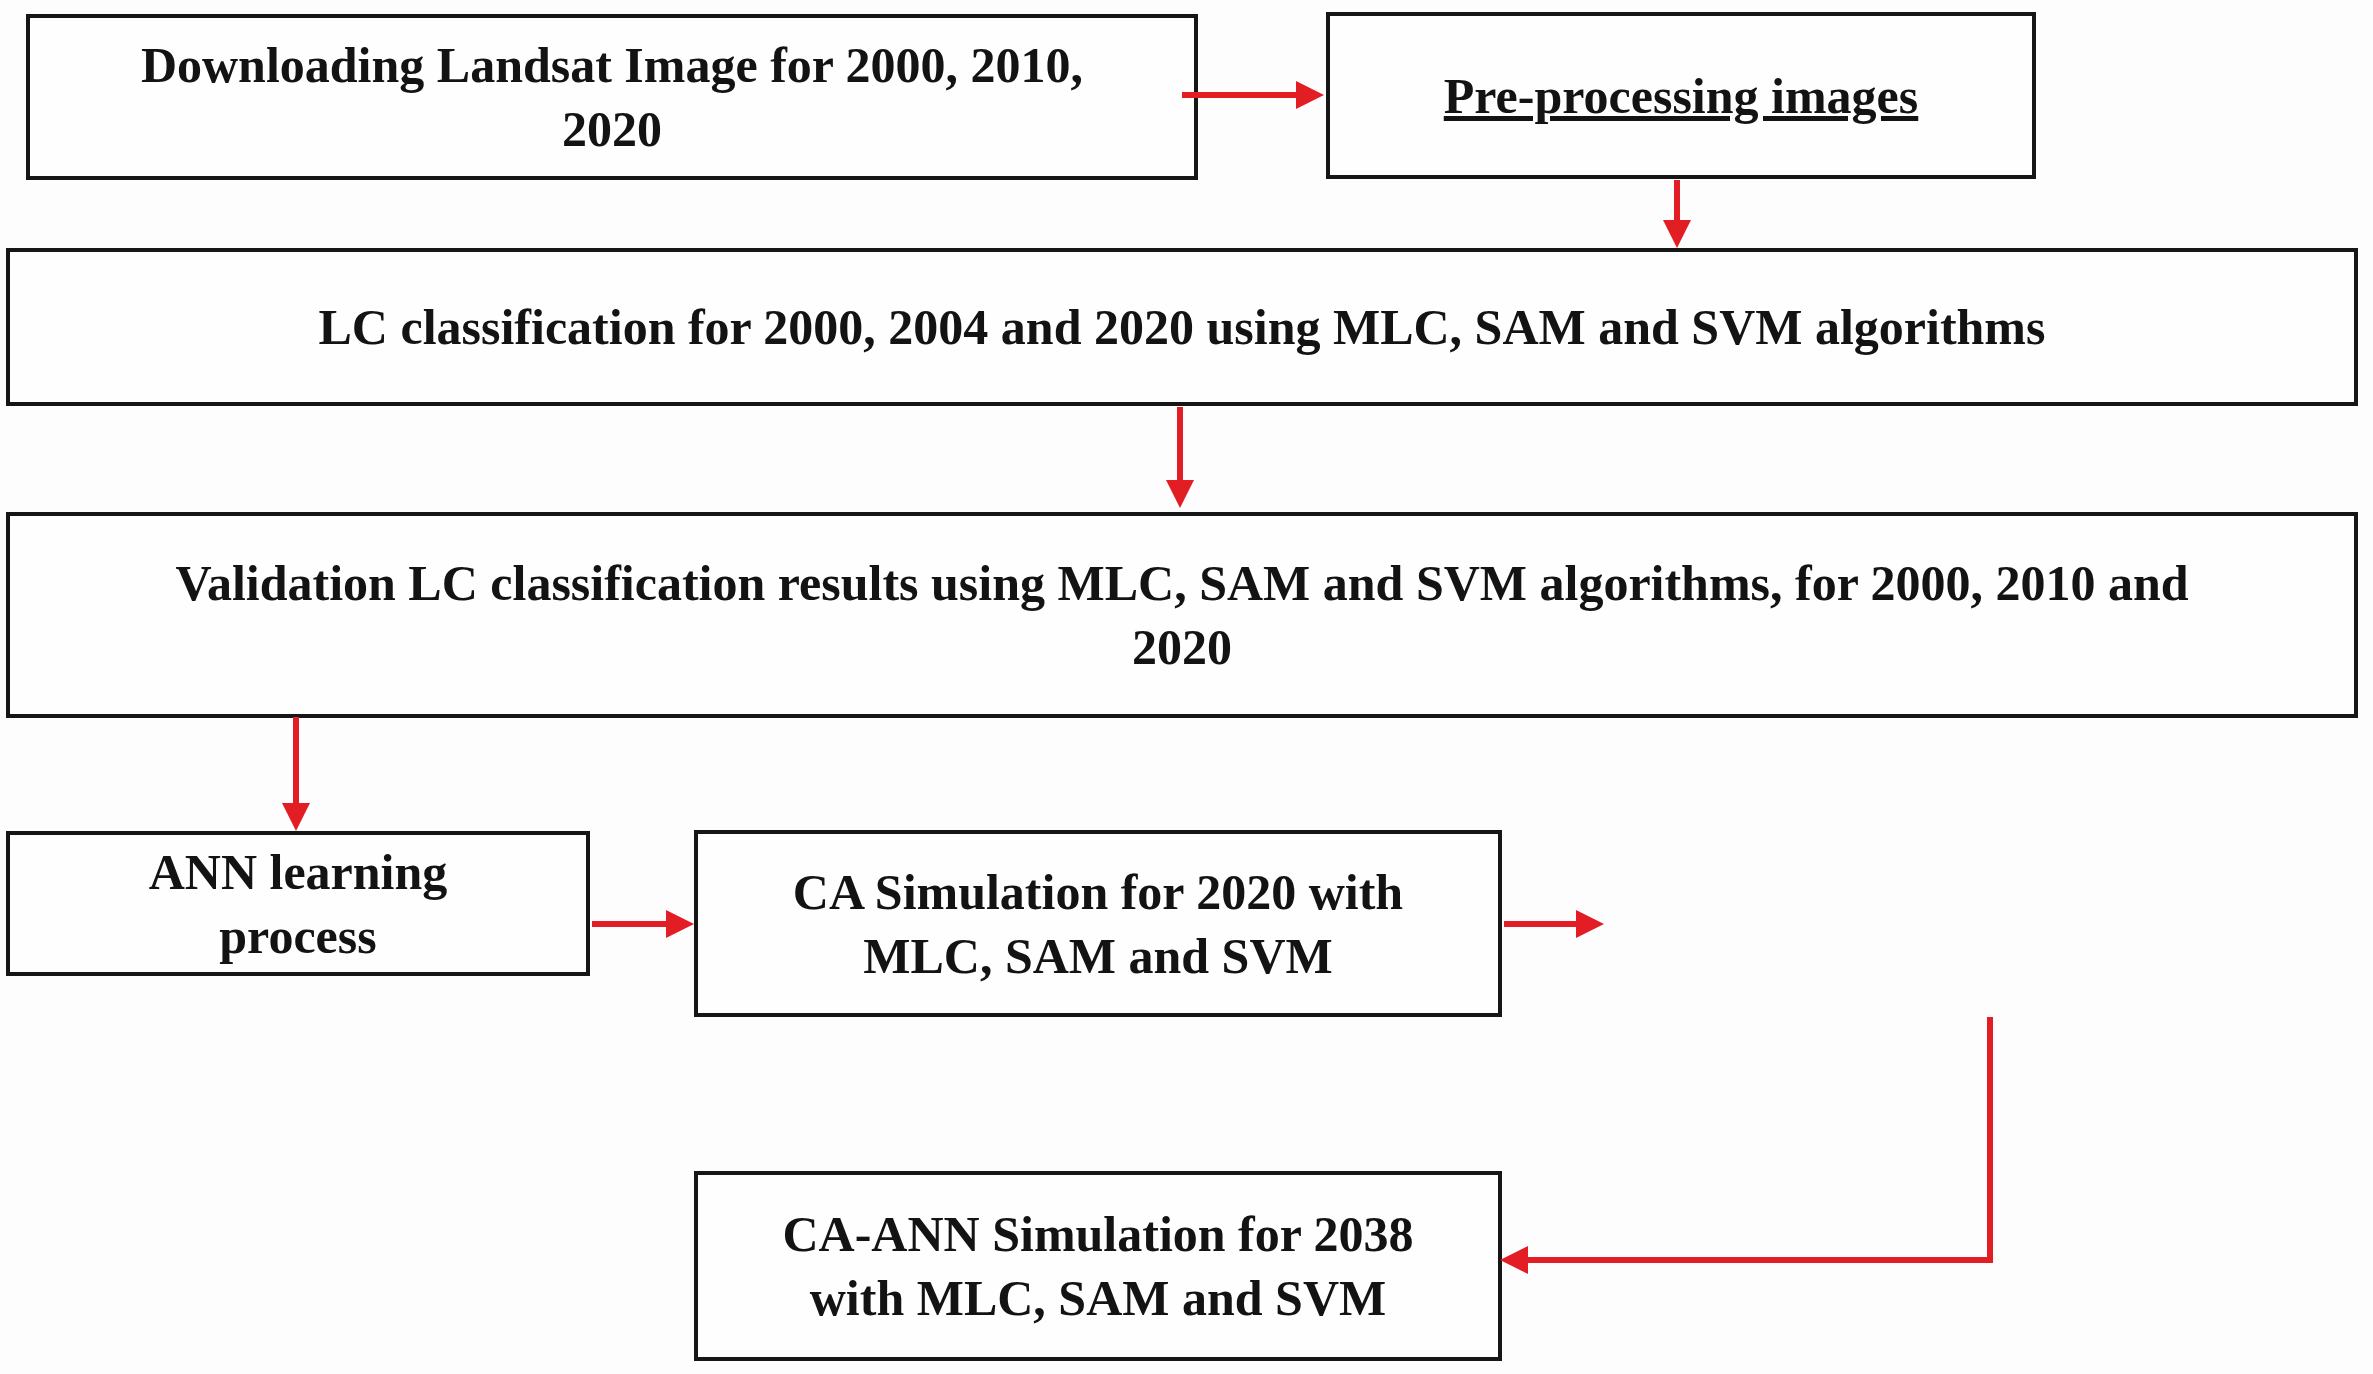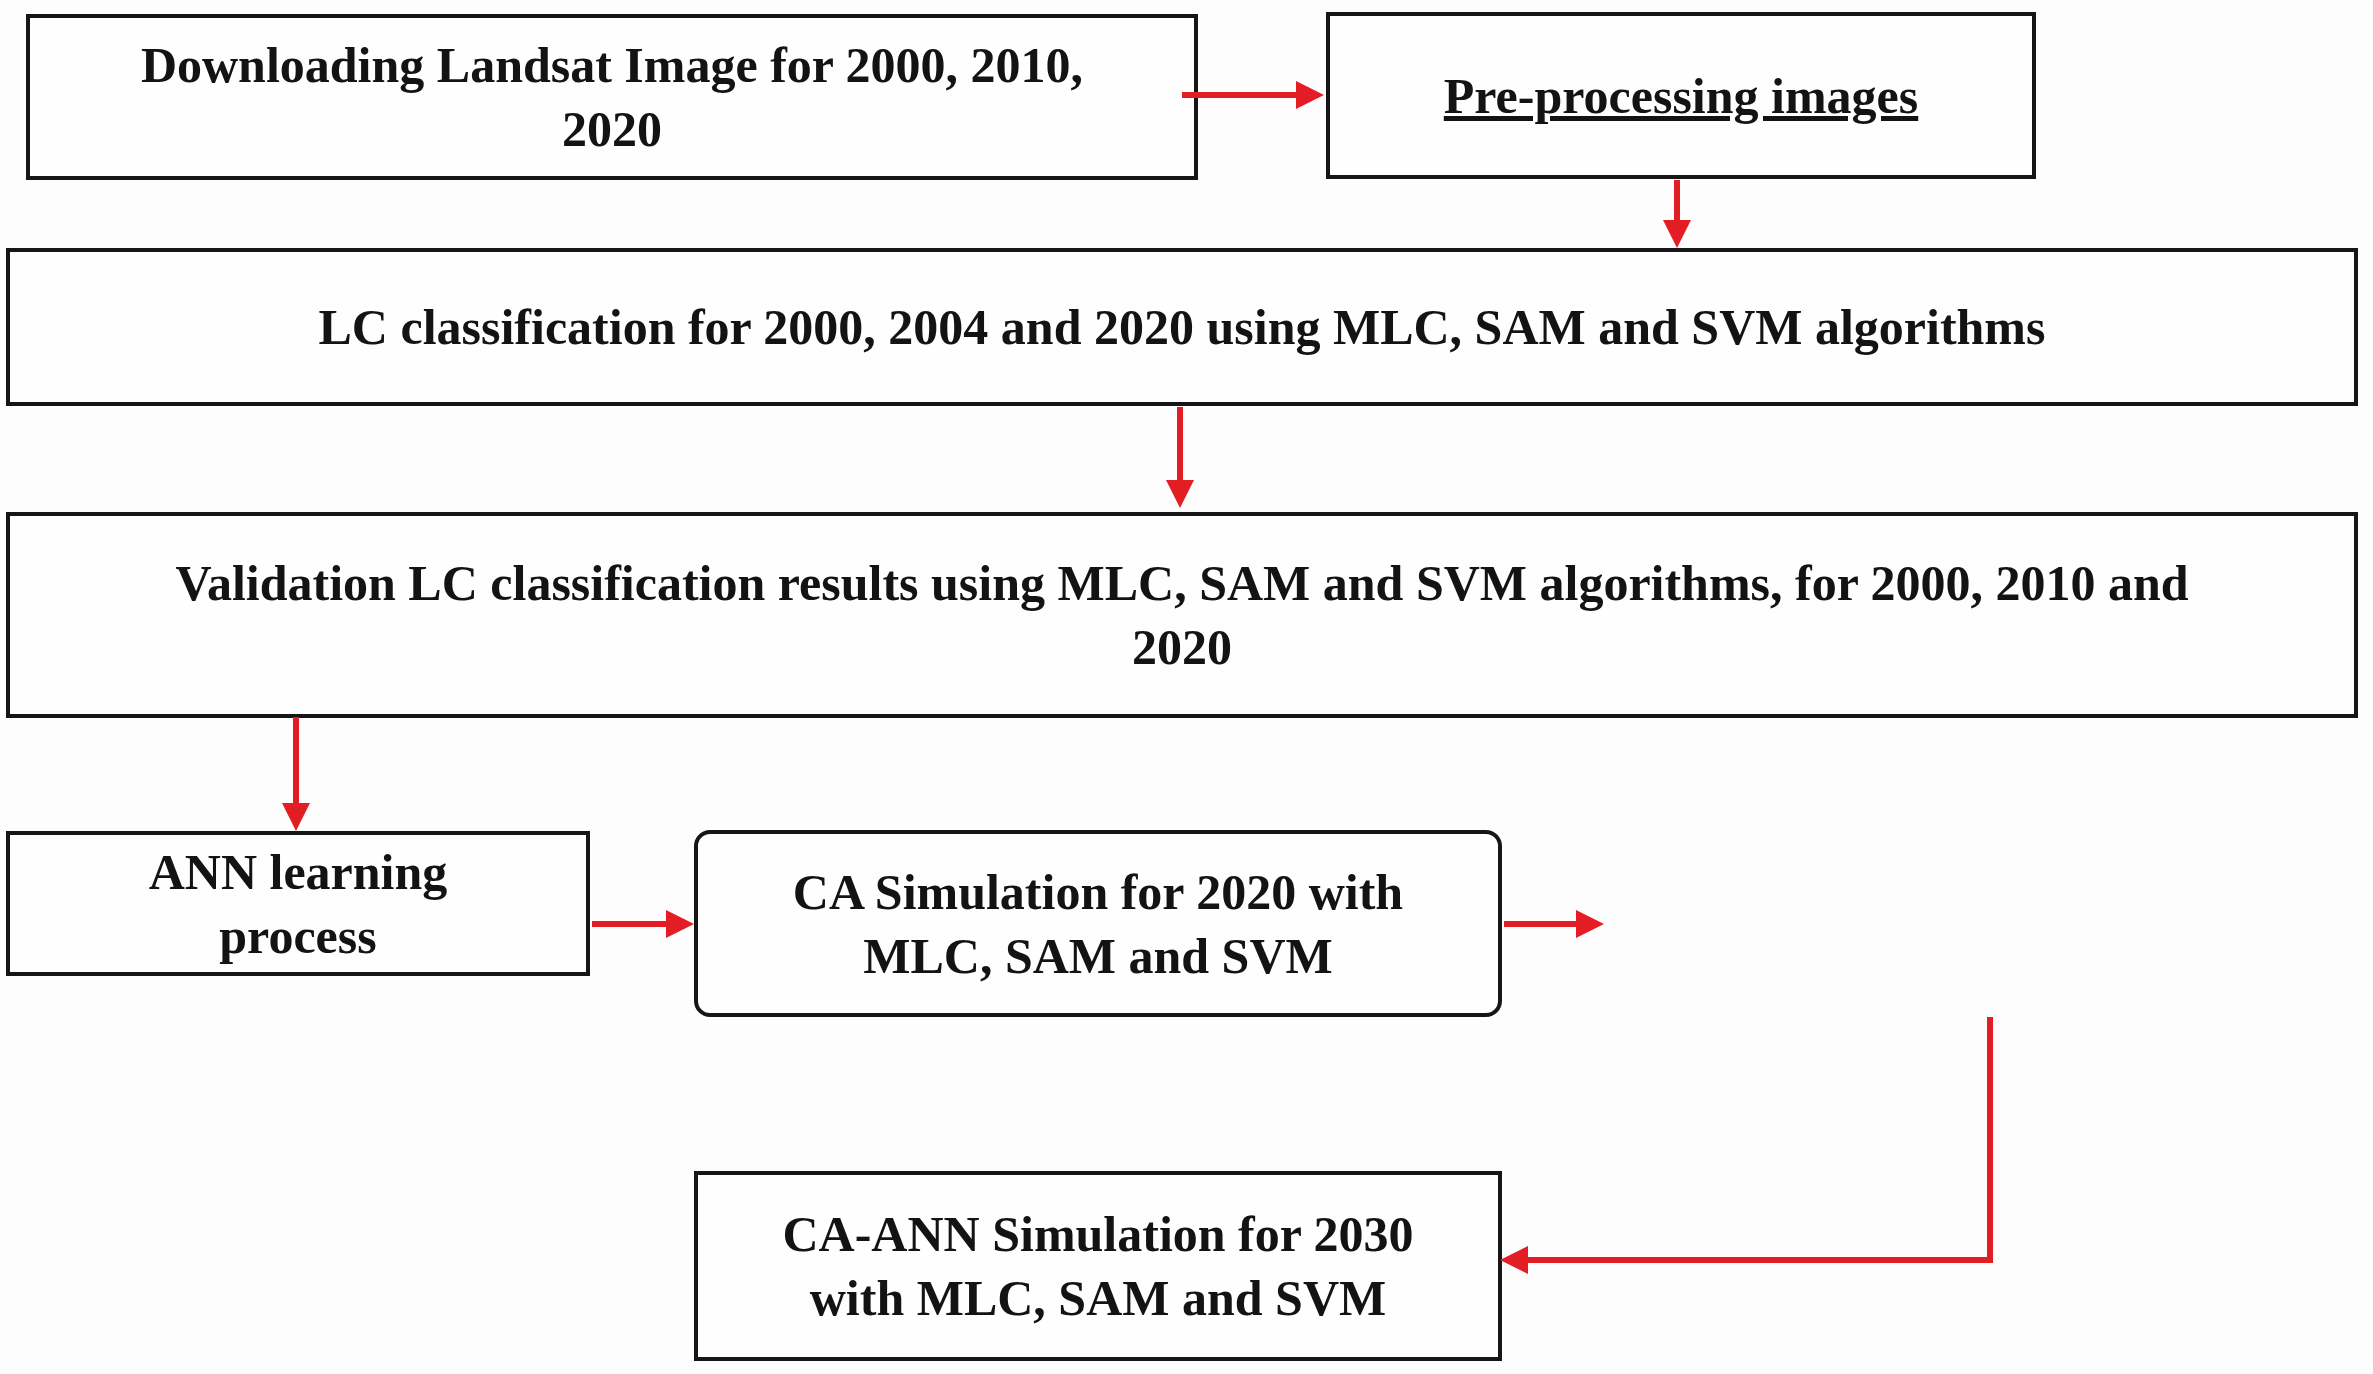--- a/index.html
+++ b/index.html
@@ -34,21 +34,21 @@
     font-size:50px;
     line-height:64px;
   }
   .node .label{display:block;}
   
   #n-download  {left:26px;   top:14px;   width:1172px; height:166px; padding:0 60px;}
   #n-preprocess{left:1326px; top:12px;   width:710px;  height:167px; padding:0 30px;text-decoration:underline;}
   #n-classify  {left:6px;    top:248px;  width:2352px; height:158px; padding:0 20px;}
   #n-validate  {left:6px;    top:512px;  width:2352px; height:206px; padding:0 117px;}
   #n-ann       {left:6px;    top:831px;  width:584px;  height:145px; padding:0 84px;}
-  #n-ca-sim    {left:694px;  top:830px;  width:808px;  height:187px; padding:0 38px;border-radius:16px;}
+  #n-ca-sim    {left:694px;  top:830px;  width:808px;  height:187px; padding:0 38px;}
   #n-compare   {left:1606px; top:828px;  width:756px;  height:189px; padding:0 80px;}
   #n-ca-ann    {left:694px;  top:1171px; width:808px;  height:190px; padding:0 50px;}
   
   .seg{position:absolute;background:var(--arrow);}
   .head{position:absolute;width:0;height:0;}
   .head.right{border-top:14px solid transparent;border-bottom:14px solid transparent;border-left:28px solid var(--arrow);}
   .head.left {border-top:14px solid transparent;border-bottom:14px solid transparent;border-right:28px solid var(--arrow);}
   .head.down {border-left:14px solid transparent;border-right:14px solid transparent;border-top:28px solid var(--arrow);}
   
   #a1-seg {left:1182px;top:92px;width:116px;height:6px;}
@@ -97,21 +97,21 @@
   <div class="node" id="n-ann">
     <span class="label">ANN learning process</span>
   </div>
 
   <div class="node" id="n-ca-sim">
     <span class="label">CA Simulation for 2020 with MLC, SAM and SVM</span>
   </div>
 
 
   <div class="node" id="n-ca-ann">
-    <span class="label">CA-ANN Simulation for 2030 with MLC, SAM and SVM</span>
+    <span class="label">CA-ANN Simulation for 2038 with MLC, SAM and SVM</span>
   </div>
 
   <div>
     <div class="seg" id="a1-seg"></div>
     <div class="head right" id="a1-head"></div>
   </div>
 
   <div>
     <div class="seg" id="a2-seg"></div>
     <div class="head down" id="a2-head"></div>

